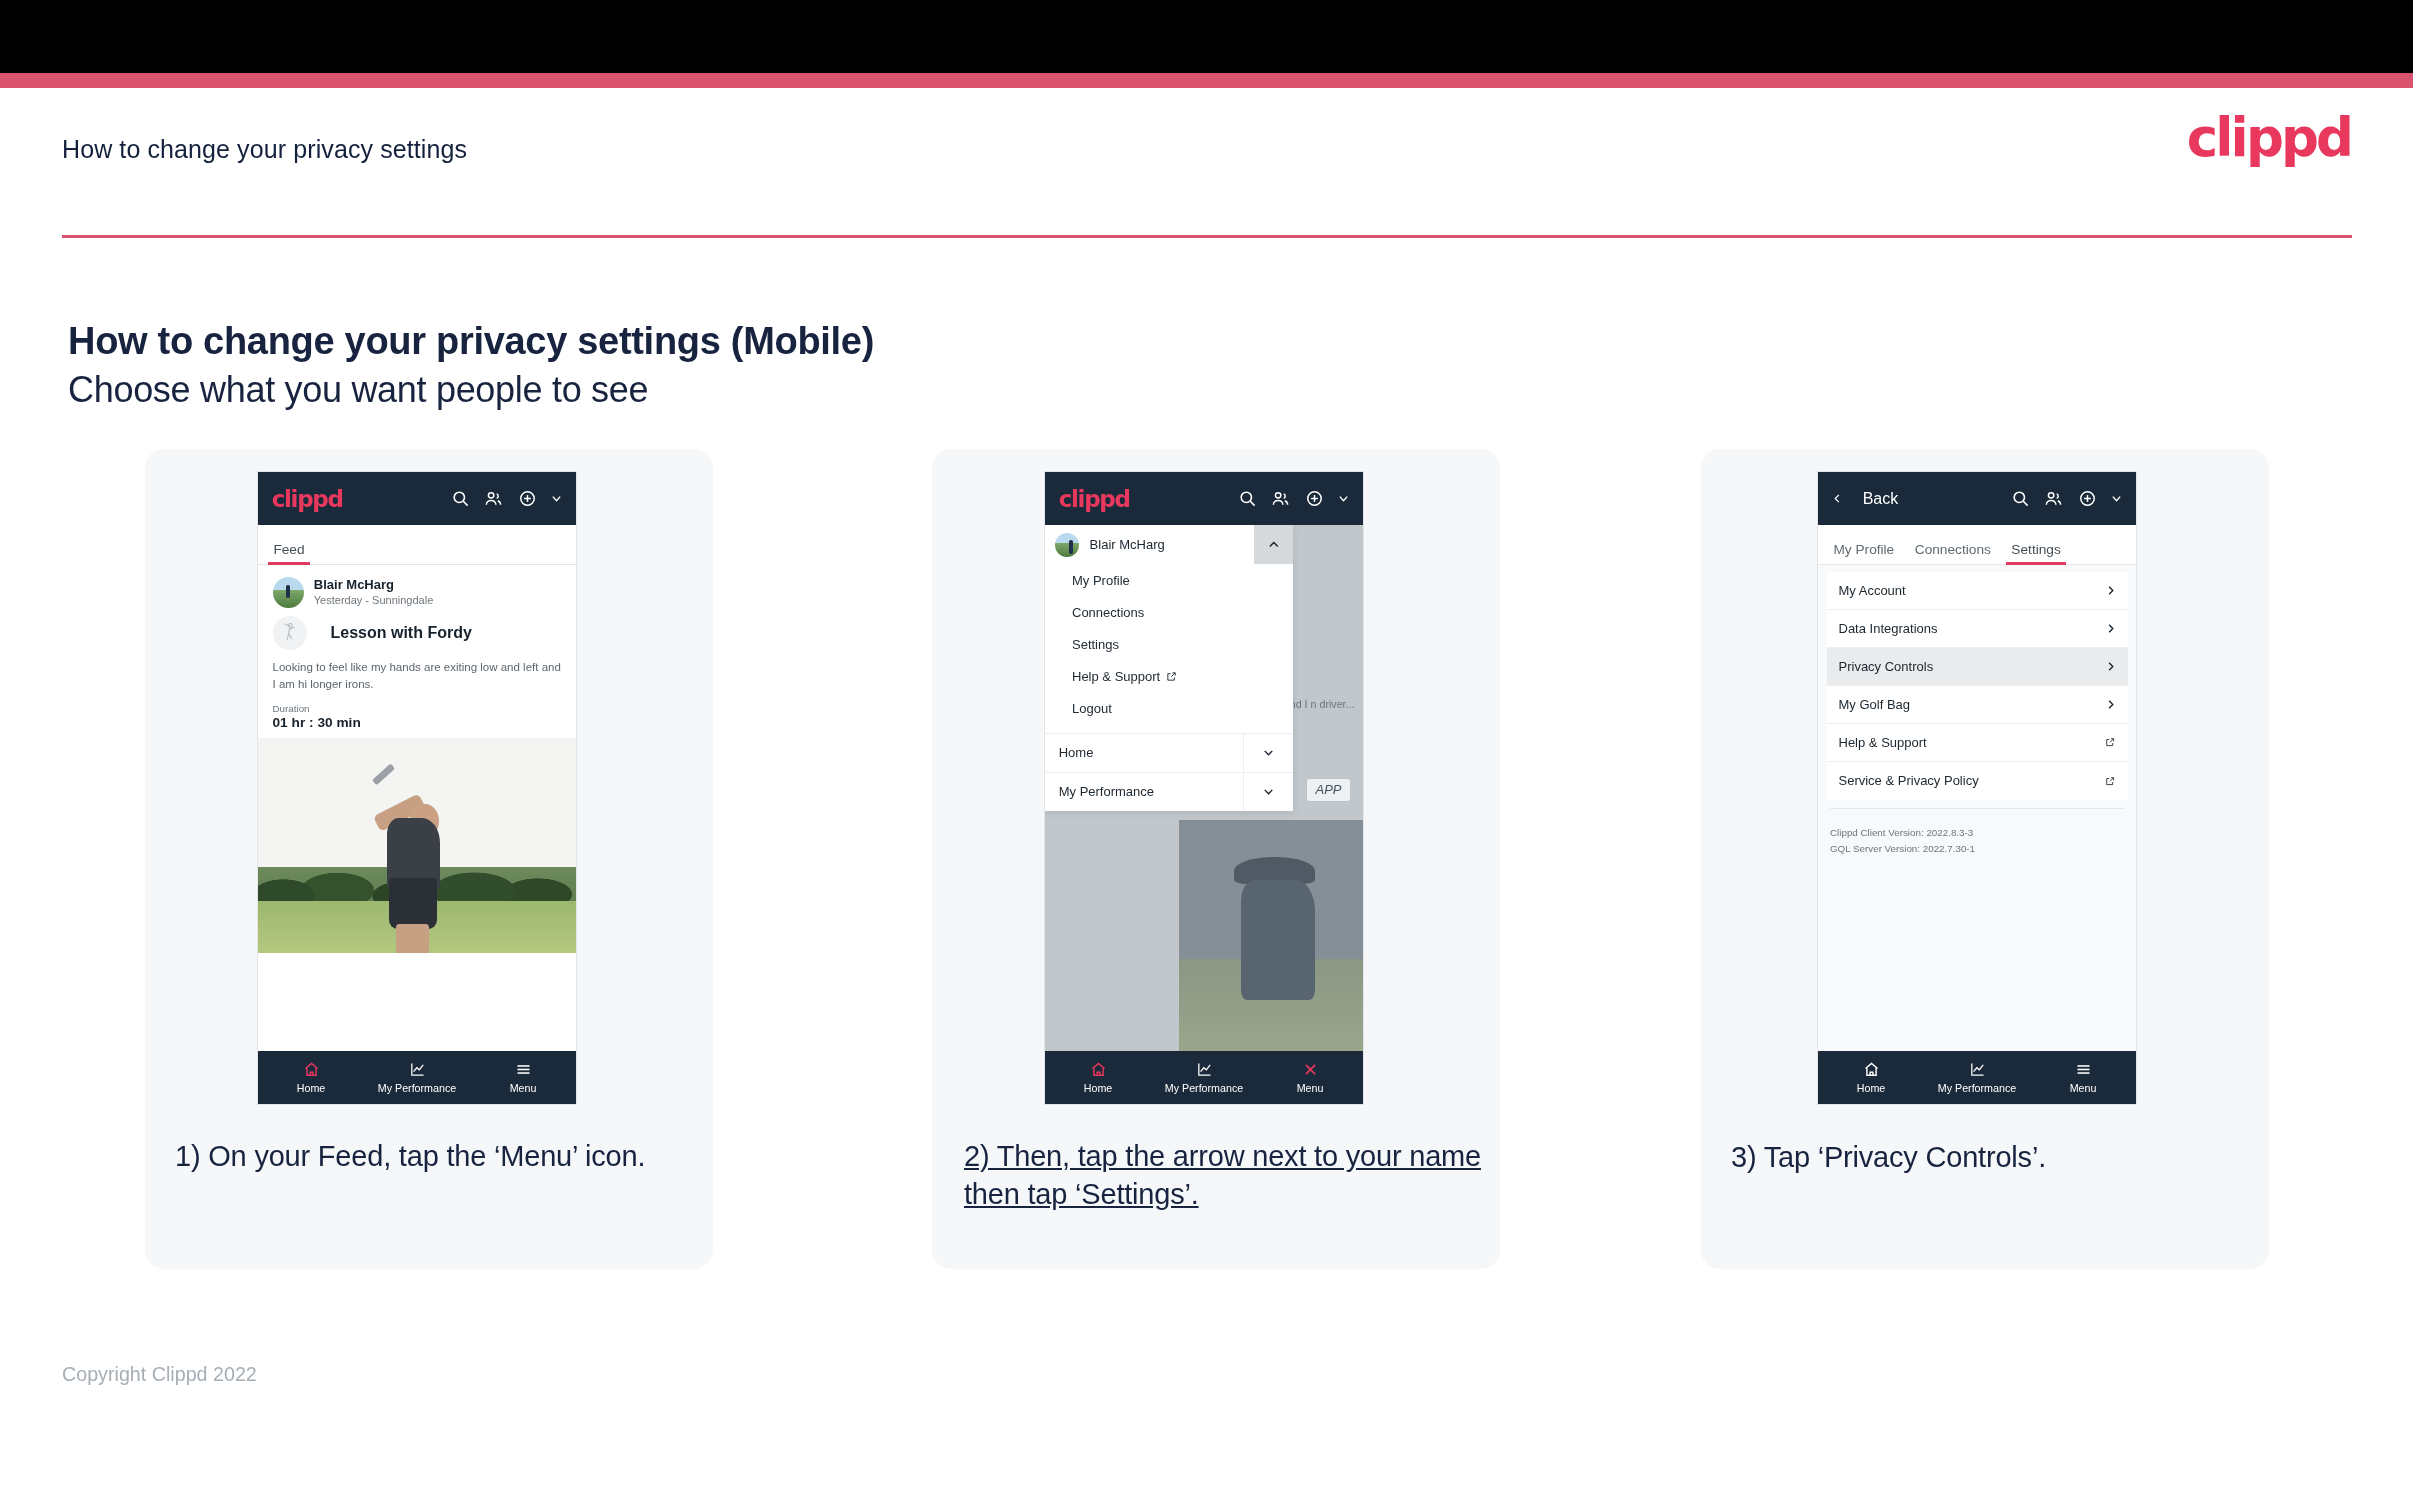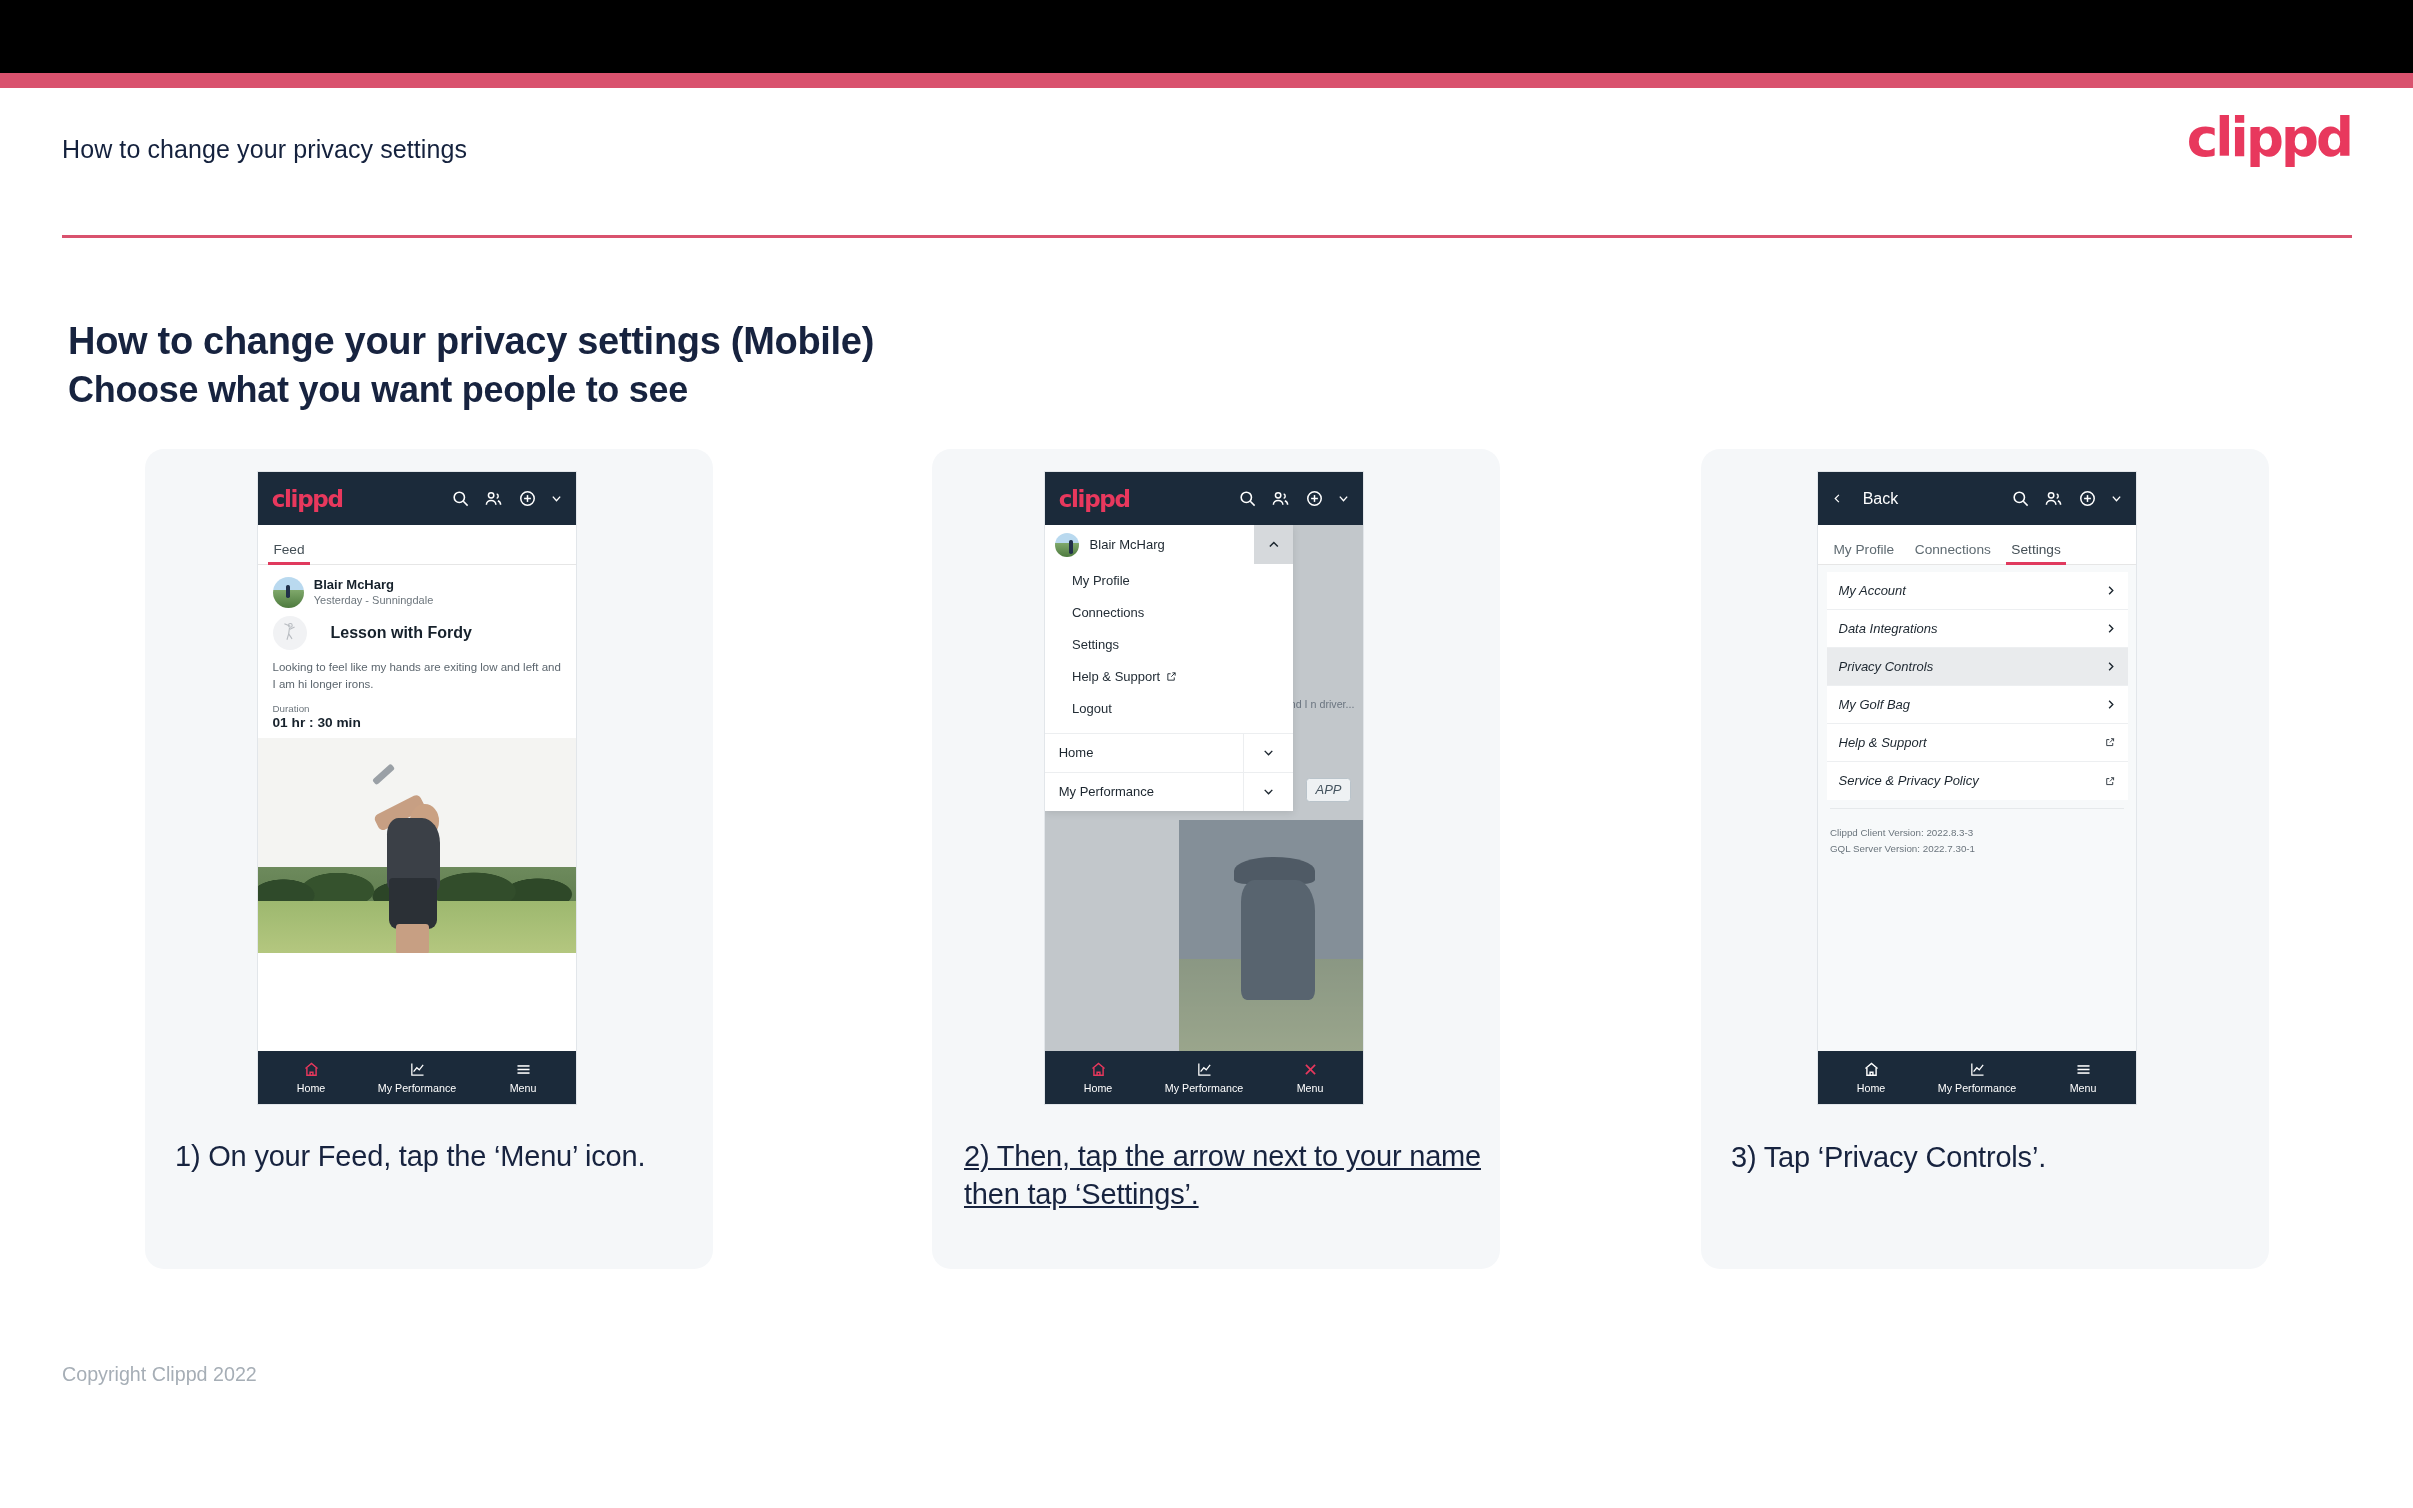--- a/index.html
+++ b/index.html
@@ -31,21 +31,21 @@
     background:#d9526e;
   }
 
   
   .main-title {
     position:absolute; left:68px; top:320px;
     font-size:38px; font-weight:700; color:#17233f; letter-spacing:-0.3px;
   }
   .main-subtitle {
     position:absolute; left:68px; top:369px;
-    font-size:36px; font-weight:700; color:#17233f; letter-spacing:-0.3px;
+    font-size:36px; font-weight:400; color:#17233f; letter-spacing:-0.3px;
   }
 
   
   .cards { position:absolute; left:0; top:449px; width:2413px; height:820px; }
   .card {
     position:absolute; top:0; width:568px; height:820px;
     background:#f5f7f9; border-radius:19px;
   }
   .card-1 { left:145px; }
   .card-2 { left:932px; }
@@ -222,21 +222,21 @@
   }
 
   
   .settings-list { padding:6.8px 8.5px 0; }
   .set-row {
     display:flex; align-items:center; justify-content:space-between;
     height:38px; padding:0 12px; background:#ffffff;
     border-bottom:0.9px solid #edeff1; font-size:13px; color:#1c262f;
   }
   .set-row.sel { background:#e9ebed; }
-  .set-row .lbl { display:flex; align-items:center; gap:6.8px;font-style:italic; }
+  .set-row .lbl { display:flex; align-items:center; gap:6.8px; }
   .versions { padding:15.4px 12px 0 12px; font-size:9.8px; color:#6b757d; line-height:1.7; }
   .versions-rule { margin:8.5px 12px 0; height:0.9px; background:#e6e9eb; }
 
   
   .caption {
     position:absolute; font-size:29px; color:#17233f; line-height:1.32;
     letter-spacing:-0.2px; width:530px;
   }
   .cap-1 { left:175px; top:1137px; }
   .cap-2 { left:964px; top:1137px;text-decoration:underline; }

